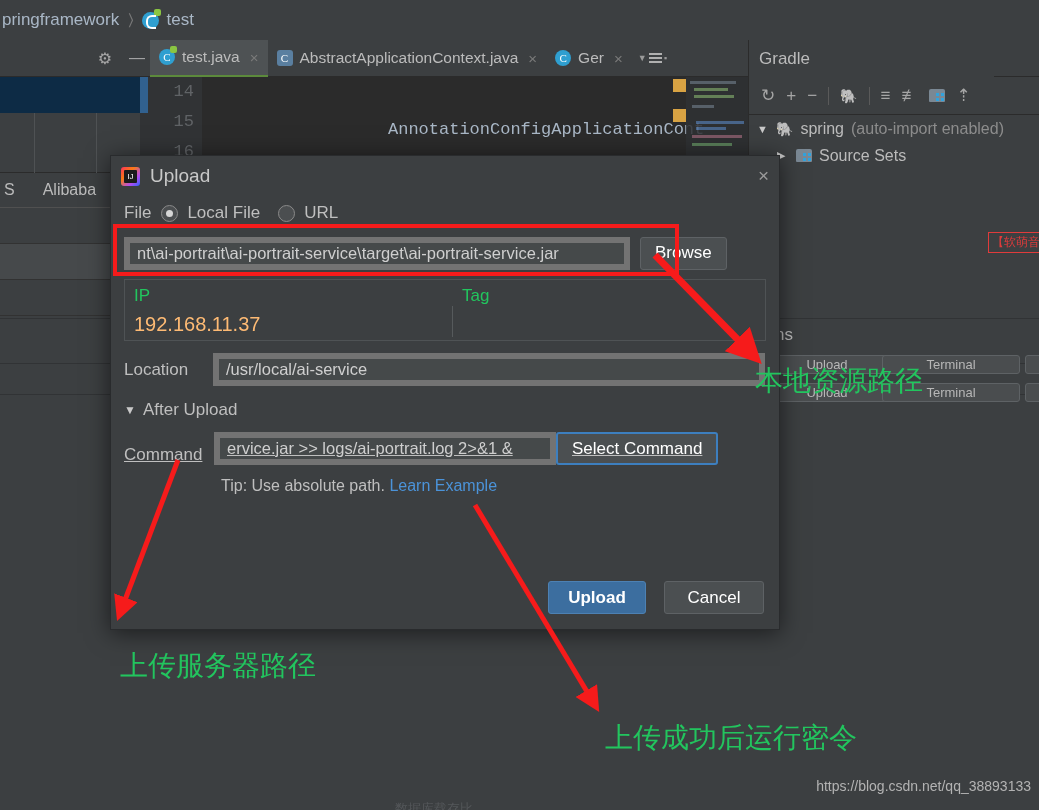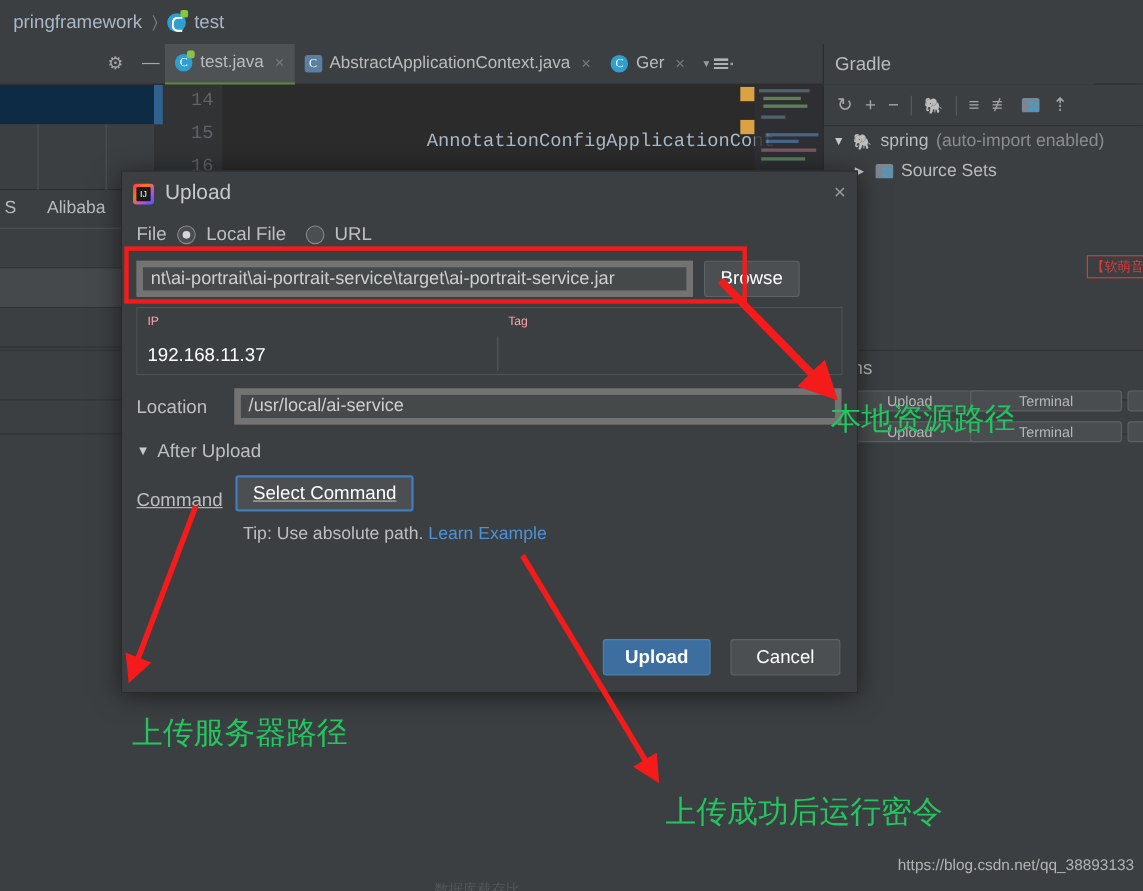--- a/index.html
+++ b/index.html
@@ -12,21 +12,21 @@
     overflow:hidden;
     position:relative;
   }
 
   
   #ide { position:absolute; inset:0; }
 
   .breadcrumb {
     position:absolute; left:0; top:0; width:1039px; height:40px;
     background:#3c3f41; color:#a9b7c6;
-    display:flex; align-items:center; padding-left:12px;
+    display:flex; align-items:center; padding-left:2px;
     font-size:17px;
   }
   .crumb-sep { color:#787878; margin:0 9px; font-size:16px; }
   .crumb-ico {
     width:17px; height:17px; border-radius:50%;
     background:#2f9fd0; display:inline-block; position:relative;
     margin-right:7px; vertical-align:-3px;
   }
   .crumb-ico:after{
     content:""; position:absolute; left:4px; top:3px;
@@ -200,22 +200,22 @@
   .btn.primary {
     background:#3c6e9f; border:1px solid #4d81b3; color:#ffffff; font-weight:bold;
   }
 
   .section-lbl { margin-top:10px; font-size:17px; color:#bfbfbf; }
 
   .table {
     margin-top:7px; border:1px solid #4f5355; height:62px; position:relative;
     background:#3c3f41;
   }
-  .th { position:absolute; top:6px; font-size:11px; color:#fca5a5; }
-  .td { position:absolute; top:33px; font-size:17px; color:#ffffff; }
+  .th { position:absolute; top:6px; font-size:17px; color:#22c55e; }
+  .td { position:absolute; top:33px; font-size:20px; color:#fdba74; }
   .tbl-div { position:absolute; left:327px; top:26px; bottom:3px; width:1px; background:#565a5c; }
 
   .row-loc { display:flex; align-items:center; gap:14px; margin-top:12px; }
   .disclosure { margin-top:14px; font-size:17px; display:flex; align-items:center; gap:7px; }
   .tri-d { font-size:12px; color:#c9c9c9; }
 
   .row-cmd { display:flex; align-items:flex-end; margin-top:12px;text-decoration:underline; }
   .tip { margin-top:12px; margin-left:97px; font-size:16px; color:#bfbfbf; }
   .link { color:#4b93d9; }
 
@@ -399,20 +399,21 @@
       <div class="txtfield" style="width:552px;">/usr/local/ai-service</div>
     </div>
 
     <div class="disclosure">
       <span class="tri-d">▼</span>
       <span>After Upload</span>
     </div>
 
     <div class="row-cmd">
       <span style="width:90px;">Command</span>
+      <div class="txtfield" style="width:342px;">ervice.jar &gt;&gt; logs/ai-portrait.log 2&gt;&amp;1 &amp;</div>
       <div class="btn focus">Select Command</div>
     </div>
 
     <div class="tip">
       <span>Tip: Use absolute path.</span>
       <span class="link">Learn Example</span>
     </div>
   </div>
 
   <div class="dlg-footer">

